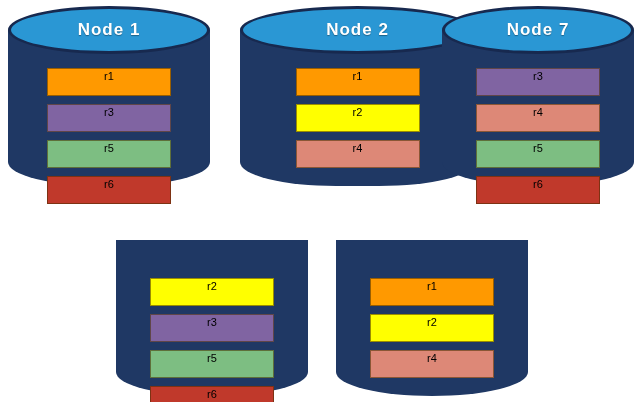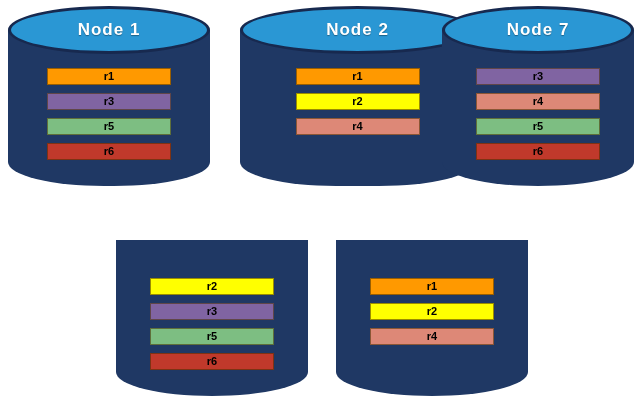--- a/index.html
+++ b/index.html
@@ -54,25 +54,25 @@
     position: absolute;
     left: 50%;
     transform: translateX(-50%);
     top: 62px;
     width: 124px;
     display: flex;
     flex-direction: column;
     gap: 8px;
   }
   .record {
-    height: 17px;
+    height: 28px;
     line-height: 14px;
     text-align: center;
     font-size: 11px;
-    font-weight: bold;
+    font-weight: normal;
     color: #000000;
     border: 1px solid rgba(70, 45, 0, 0.55);
     box-sizing: border-box;
   }
   
   .pos-n1 { left: 8px;   top: 6px; padding-left: 10px; }
   .pos-n2 { left: 240px; top: 6px; padding-left: 43px; }
   .pos-n3 { left: 442px; top: 6px; }
   .pos-n4 { left: 116px; top: 216px; }
   .pos-n5 { left: 336px; top: 216px; }

